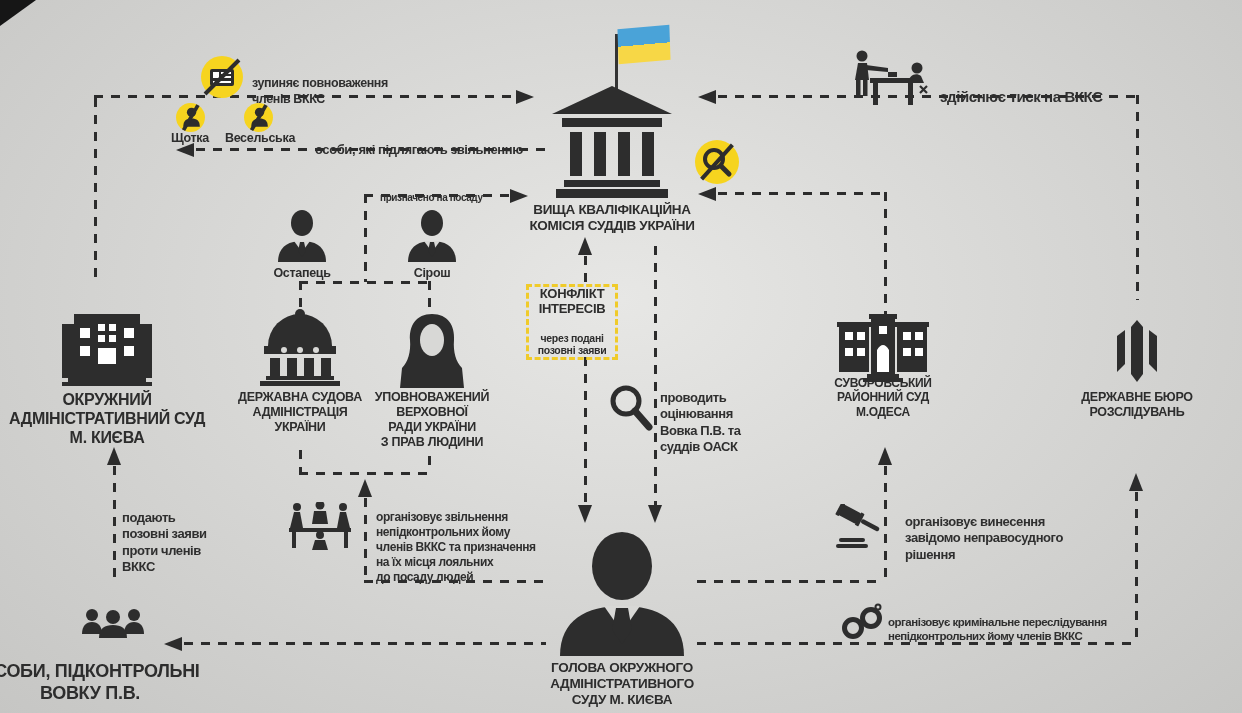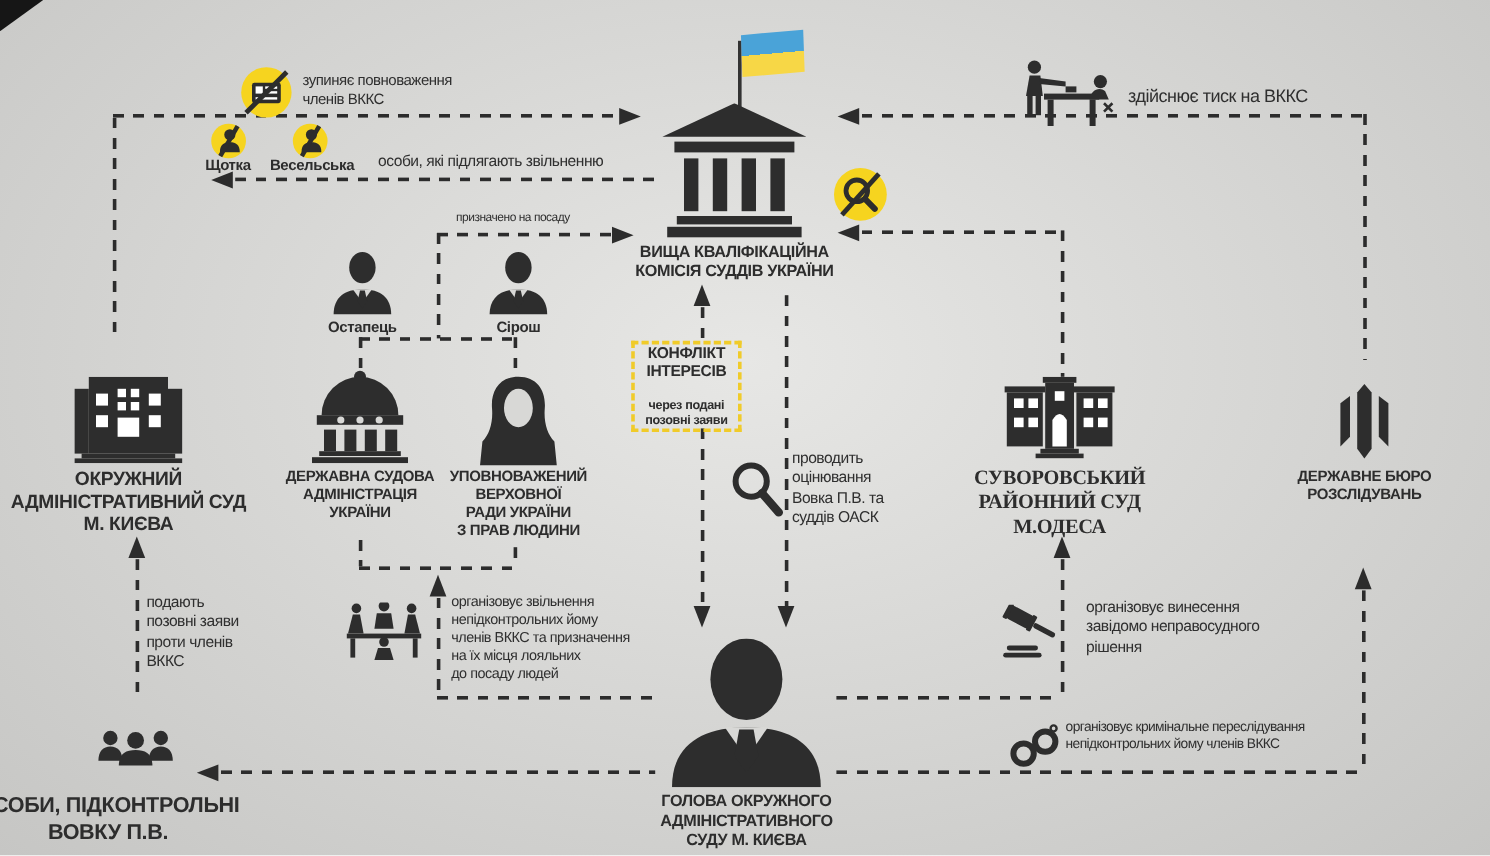--- a/index.html
+++ b/index.html
@@ -12,22 +12,22 @@
   .vl{position:absolute;width:3px;background-image:repeating-linear-gradient(180deg,#2c2c2c 0 9px,transparent 9px 17px);}
   
   .ar{position:absolute;width:0;height:0;}
   .ar-r{border-top:7px solid transparent;border-bottom:7px solid transparent;border-left:18px solid #2c2c2c;}
   .ar-l{border-top:7px solid transparent;border-bottom:7px solid transparent;border-right:18px solid #2c2c2c;}
   .ar-u{border-left:7px solid transparent;border-right:7px solid transparent;border-bottom:18px solid #2c2c2c;}
   .ar-d{border-left:7px solid transparent;border-right:7px solid transparent;border-top:18px solid #2c2c2c;}
   
   .lbl{position:absolute;font-weight:bold;font-size:13px;line-height:1.2;letter-spacing:-0.3px;
        text-align:center;white-space:pre;transform:translateX(-50%);color:#2d2d2d;}
-  .ann{position:absolute;font-weight:normal;font-size:12.5px;line-height:1.25;letter-spacing:-0.4px;
-       text-align:left;white-space:pre;color:#2f2f2f;}
+  .ann{position:absolute;font-weight:bold;font-size:12.5px;line-height:1.25;letter-spacing:-0.4px;
+       text-align:left;white-space:pre;color:#2f2f2f;margin-top:16px;}
   .lg{font-size:15px;}
   .sm{font-size:11.5px;letter-spacing:-0.5px;}
   .small-name{font-size:12.5px;}
   
   .conflict{position:absolute;left:526px;top:284px;width:86px;height:70px;border:3px dashed #f0cb2a;
     display:flex;flex-direction:column;align-items:center;justify-content:space-between;text-align:center;}
   .conflict .t{font-weight:bold;font-size:13px;line-height:1.15;white-space:pre;letter-spacing:-0.3px;}
   .conflict .s{font-weight:bold;font-size:10.5px;line-height:1.2;white-space:pre;letter-spacing:-0.3px;margin-top:2px;}
   .corner{position:absolute;left:0;top:0;width:36px;height:26px;background:#161616;
     clip-path:polygon(0 0,100% 0,0 100%);}
@@ -260,21 +260,21 @@
       <rect x="66" y="18" width="8" height="8" fill="#fff"></rect>
       <rect x="78" y="18" width="8" height="8" fill="#fff"></rect>
       <rect x="66" y="34" width="8" height="8" fill="#fff"></rect>
       <rect x="78" y="34" width="8" height="8" fill="#fff"></rect>
       <rect x="42" y="12" width="8" height="8" fill="#fff"></rect>
       <path d="M40,58 V36 Q46,26 52,36 V58 Z" fill="#fff"></path>
       <rect x="30" y="60" width="32" height="4"></rect>
       <rect x="26" y="64" width="40" height="4"></rect>
     </svg>
   </div>
-  <div class="lbl" style="left:883px;top:388px;font-size:17px;font-family:Liberation Serif, serif;">СУВОРОВСЬКИЙ
+  <div class="lbl" style="left:883px;top:376px;font-size:12px;">СУВОРОВСЬКИЙ
 РАЙОННИЙ СУД
 М.ОДЕСА</div>
 
   <div class="abs" style="left:1111px;top:320px;">
     <svg width="52" height="66" viewBox="0 0 52 66" fill="#2d2d2d">
       <polygon points="26,0 32,7 32,54 26,62 20,54 20,7"></polygon>
       <polygon points="6,16 14,10 14,44 6,52"></polygon>
       <polygon points="46,16 38,10 38,44 46,52"></polygon>
     </svg>
   </div>

